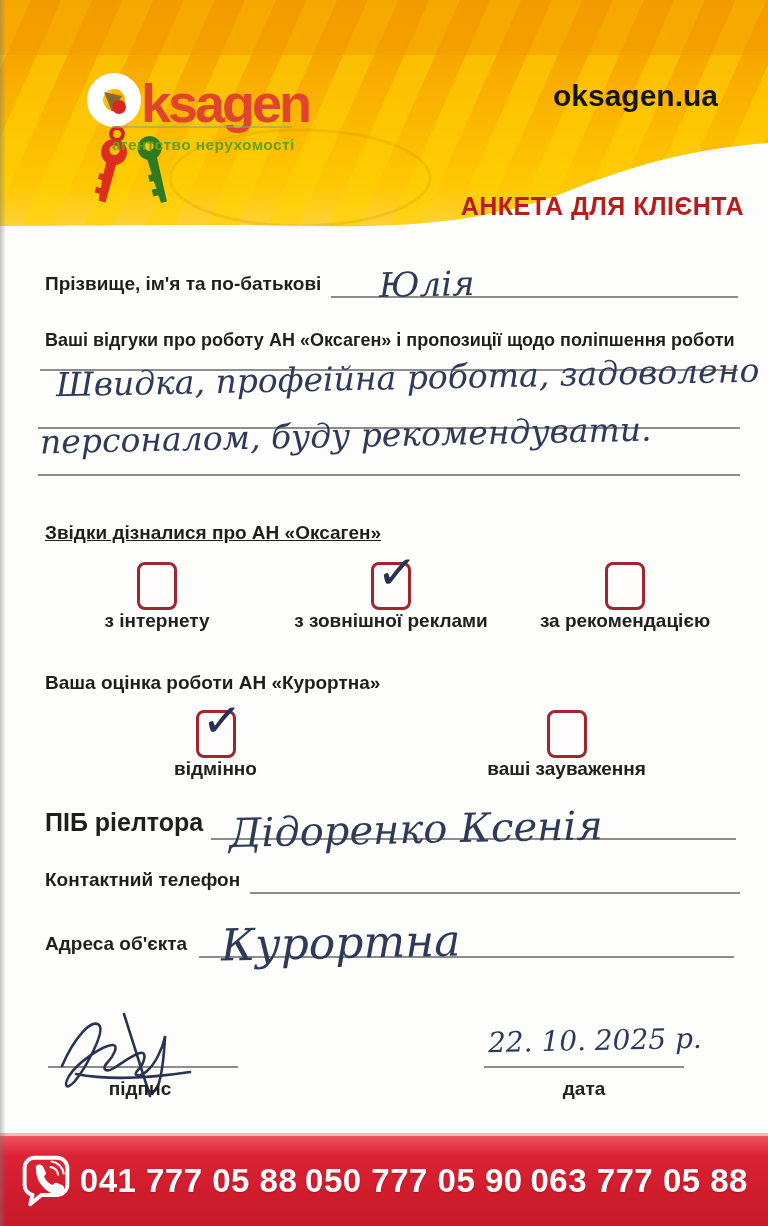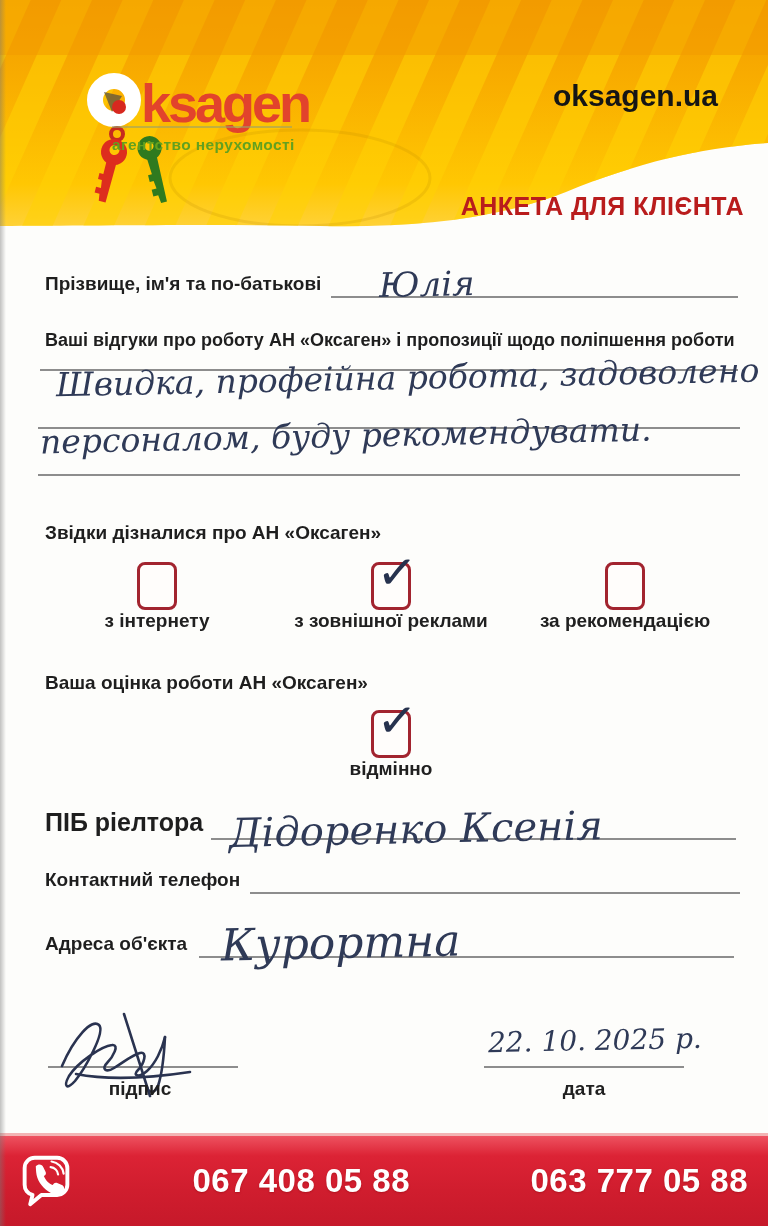--- a/index.html
+++ b/index.html
@@ -123,21 +123,21 @@
 
   <div style="position:absolute;left:45px;right:22px;top:330px;z-index:2;font-size:18px;line-height:1.15;" class="label">Ваші відгуки про роботу АН «Оксаген» і пропозиції щодо поліпшення роботи</div>
 
   <div class="rule" style="left:40px;right:30px;top:369px;"></div>
   <div class="rule" style="left:38px;right:28px;top:427px;"></div>
   <div class="rule" style="left:38px;right:28px;top:474px;"></div>
 
   <span class="hw hw-abs" style="left:56px;top:358px;font-size:33px;">Швидка, профеійна робота, задоволено</span>
   <span class="hw hw-abs" style="left:40px;top:416px;font-size:33px;">персоналом, буду рекомендувати.</span>
 
-  <div class="label" style="position:absolute;left:45px;top:522px;font-size:19px;z-index:2;">Звідки дізналися про АН «Оксаген»</div>
+  <div class="label" style="position:absolute;left:45px;top:522px;font-size:19px;z-index:2;text-decoration:underline;">Звідки дізналися про АН «Оксаген»</div>
 
   <div class="opts" style="top:562px;">
     <div class="opt">
       <div class="checkbox">
         
       </div>
       <div class="opt-label">з інтернету</div>
     </div>
     <div class="opt">
       <div class="checkbox checked">
@@ -146,28 +146,34 @@
       <div class="opt-label">з зовнішної реклами</div>
     </div>
     <div class="opt">
       <div class="checkbox">
         
       </div>
       <div class="opt-label">за рекомендацією</div>
     </div>
   </div>
 
-  <div class="label" style="position:absolute;left:45px;top:672px;font-size:19px;z-index:2;">Ваша оцінка роботи АН «Оксаген»</div>
+  <div class="label" style="position:absolute;left:45px;top:672px;font-size:19px;z-index:2;">Ваша оцінка роботи АН «Курортна»</div>
 
   <div class="opts" style="top:710px;">
     <div class="opt">
       <div class="checkbox checked">
         <span class="tick">✓</span>
       </div>
       <div class="opt-label">відмінно</div>
+    </div>
+    <div class="opt">
+      <div class="checkbox">
+        
+      </div>
+      <div class="opt-label">ваші зауваження</div>
     </div>
   </div>
 
   <div class="row" style="left:45px;right:32px;top:800px;">
     <span class="label" style="font-size:25px;padding-bottom:3px;">ПІБ ріелтора</span>
     <span class="wline" style="margin-left:8px;height:38px;">
       <span class="hw hw-abs" style="left:18px;bottom:-14px;font-size:40px;">Дідоренко Ксенія</span>
     </span>
   </div>
 
@@ -202,17 +208,18 @@
 
   <div class="footer">
     <svg width="52" height="56" viewBox="0 0 56 60">
       <g fill="none" stroke="#ffffff" stroke-width="4.2" stroke-linejoin="round">
         <path d="M17 5 h23 a11 11 0 0 1 11 11 v18 a11 11 0 0 1 -11 11 h-17 l-12 10 2.5 -10 a11 11 0 0 1 -8.5 -11 v-18 a11 11 0 0 1 12 -11 Z"></path>
       </g>
       <path fill="#ffffff" d="M17 14 c3 -3 7 -2 8 1 l2.5 5 c1 2 0.3 3.4 -1.8 4.6 c1.8 4.6 5.6 8.4 9.6 9.6 c1.2 -2 2.8 -2.8 4.8 -2 l5 2.2 c3 1.3 3.2 5 1 7.8 c-2.4 3 -6.4 3.8 -10.4 2 c-7.6 -3.2 -14.2 -9.8 -17 -17.6 c-1.4 -4 -1.5 -9 -1.7 -12.6 Z"></path>
       <path fill="none" stroke="#ffffff" stroke-width="2.4" stroke-linecap="round" d="M33 15 a9 9 0 0 1 8 8"></path>
       <path fill="none" stroke="#ffffff" stroke-width="2.4" stroke-linecap="round" d="M34 9 a15 15 0 0 1 13 13"></path>
     </svg>
-    <span class="phone">067 408 05 88</span>
+    <span class="phone">041 777 05 88</span>
+    <span class="phone">050 777 05 90</span>
     <span class="phone">063 777 05 88</span>
   </div>
 
 </div>
 
 </body></html>

